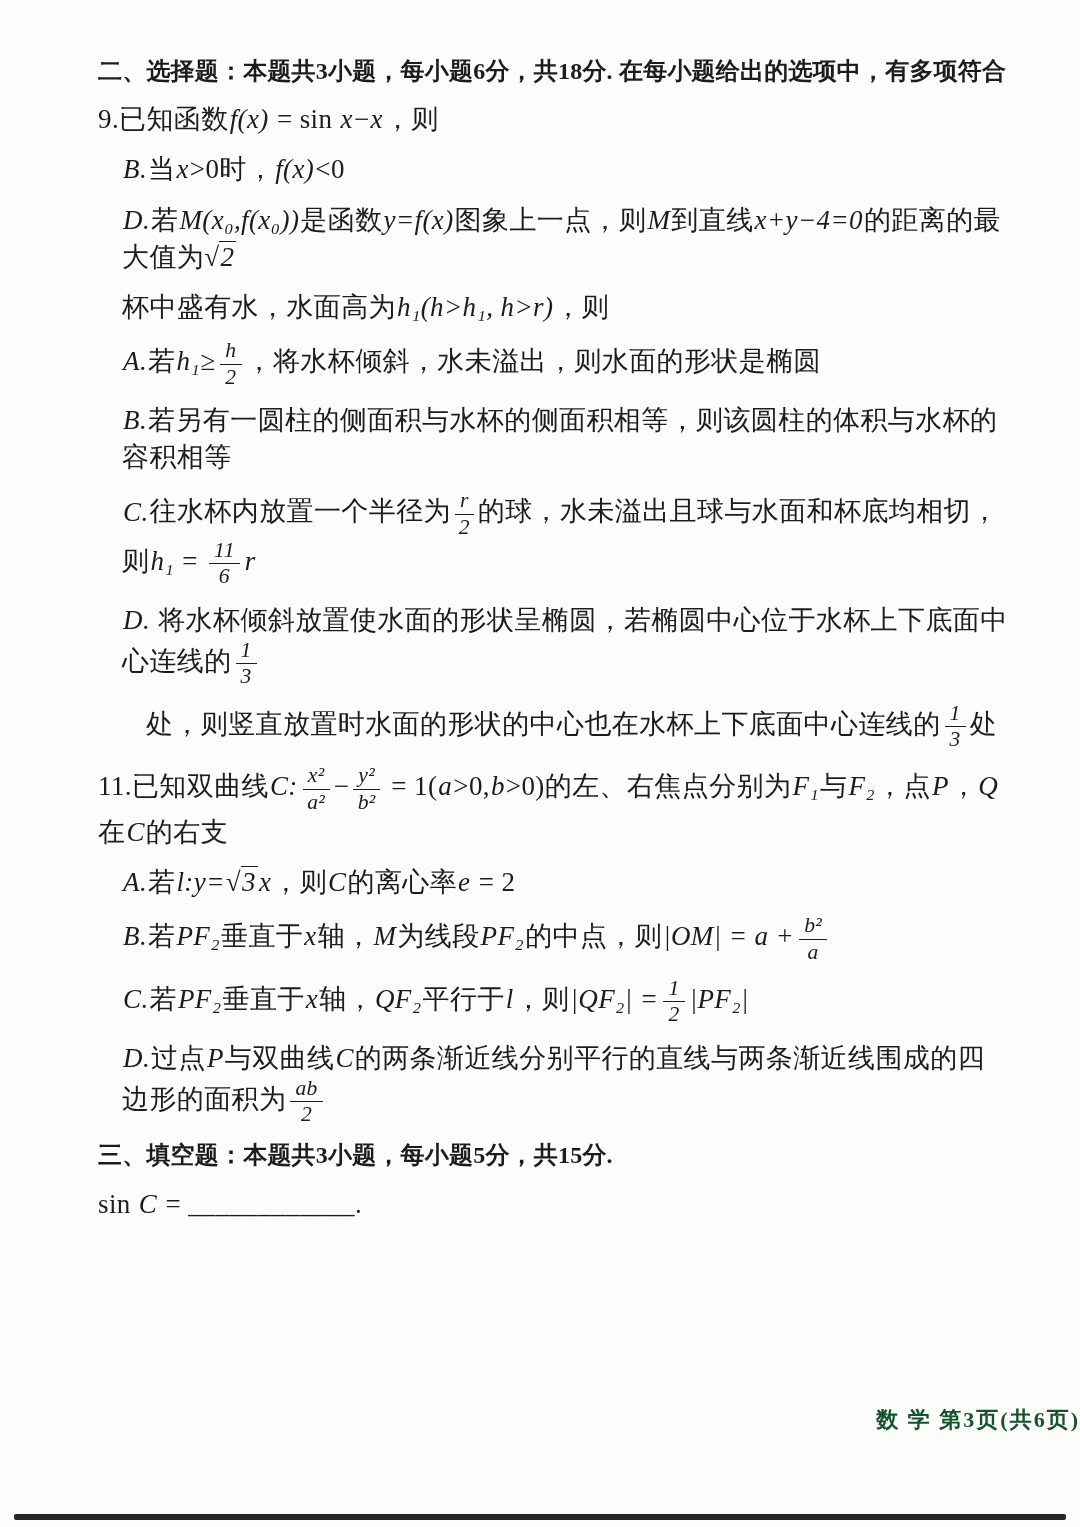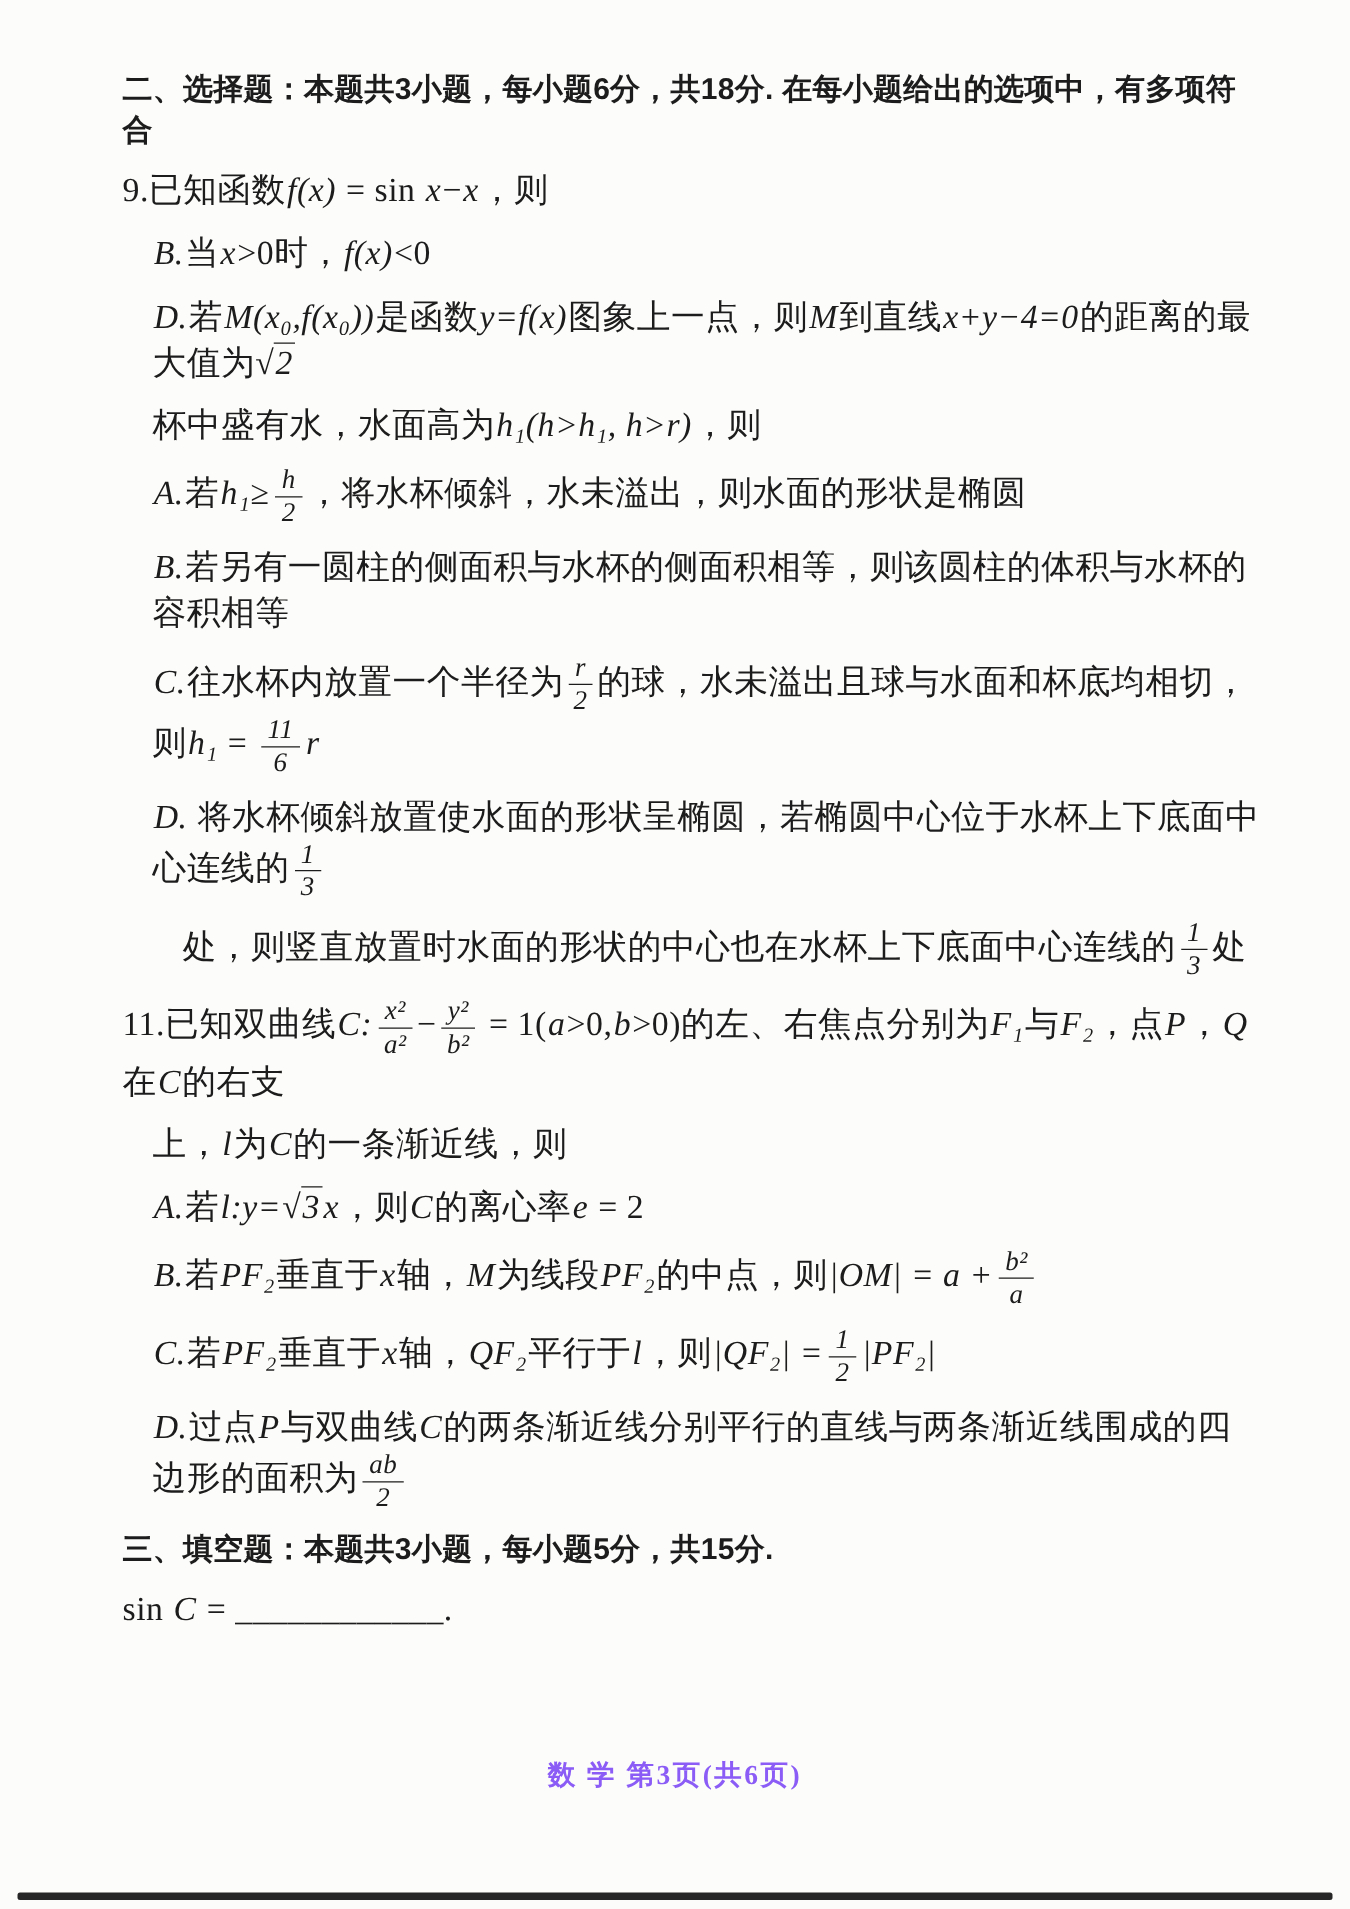--- a/index.html
+++ b/index.html
@@ -14,21 +14,21 @@
   }
   .page-inner { padding: 55px 68px 0 98px; }
   .line {
     font-size: 27px;
     line-height: 1.38;
     margin-bottom: 13px;
     letter-spacing: 0.4px;
   }
   .line.bold {
     font-weight: bold;
-    font-family: Liberation Sans, sans-serif;
+    font-family: Liberation Serif, serif;
     font-size: 24px;
     letter-spacing: 0.2px;
   }
   .ind1 { padding-left: 24px; }
   .ind2 { padding-left: 48px; margin-top: 10px; }
   .mi { font-style: italic; padding: 0 1px; }
   .frac {
     display: inline-flex;
     flex-direction: column;
     align-items: center;
@@ -41,25 +41,25 @@
   .fnum { border-bottom: 1.6px solid #1c1c1c; padding: 0 5px 1px; }
   .fden { padding-top: 1px; }
   .sqrt { white-space: nowrap; font-style: italic; }
   .sqrt .rad { font-style: normal; }
   .sqrt .vinc { border-top: 1.6px solid #1c1c1c; padding: 0 2px 0 1px; }
   .page-footer {
     position: absolute;
     bottom: 92px;
     left: 0;
     width: 100%;
-    text-align: center;
+    text-align: right;
     font-size: 22px;
     font-weight: bold;
     letter-spacing: 2px;
-    color: #8b5cf6;
+    color: #14532d;
   }
   .scan-edge-bottom {
     position: absolute;
     bottom: 7px;
     left: 14px;
     right: 14px;
     height: 6px;
     background: #262626;
     border-radius: 2px;
   }
@@ -94,21 +94,20 @@
           <span class="fnum">1</span>
           <span class="fden">3</span>
         </span>处</div>
       <div class="line ind0">11.已知双曲线<i class="mi">C:</i><span class="frac">
           <span class="fnum">x²</span>
           <span class="fden">a²</span>
         </span>−<span class="frac">
           <span class="fnum">y²</span>
           <span class="fden">b²</span>
         </span> = 1(<i class="mi">a</i>&gt;0,<i class="mi">b</i>&gt;0)的左、右焦点分别为<i class="mi">F₁</i>与<i class="mi">F₂</i>，点<i class="mi">P</i>，<i class="mi">Q</i>在<i class="mi">C</i>的右支</div>
-      <div class="line ind1">上，<i class="mi">l</i>为<i class="mi">C</i>的一条渐近线，则</div>
       <div class="line ind1"><i class="mi">A.</i>若<i class="mi">l:y=</i><span class="sqrt"><span class="rad">√</span><span class="vinc">3</span></span><i class="mi">x</i>，则<i class="mi">C</i>的离心率<i class="mi">e</i> = 2</div>
       <div class="line ind1"><i class="mi">B.</i>若<i class="mi">PF₂</i>垂直于<i class="mi">x</i>轴，<i class="mi">M</i>为线段<i class="mi">PF₂</i>的中点，则<i class="mi">|OM| = a +</i><span class="frac">
           <span class="fnum">b²</span>
           <span class="fden">a</span>
         </span></div>
       <div class="line ind1"><i class="mi">C.</i>若<i class="mi">PF₂</i>垂直于<i class="mi">x</i>轴，<i class="mi">QF₂</i>平行于<i class="mi">l</i>，则<i class="mi">|QF₂| =</i><span class="frac">
           <span class="fnum">1</span>
           <span class="fden">2</span>
         </span><i class="mi">|PF₂|</i></div>
       <div class="line ind1"><i class="mi">D.</i>过点<i class="mi">P</i>与双曲线<i class="mi">C</i>的两条渐近线分别平行的直线与两条渐近线围成的四边形的面积为<span class="frac">

